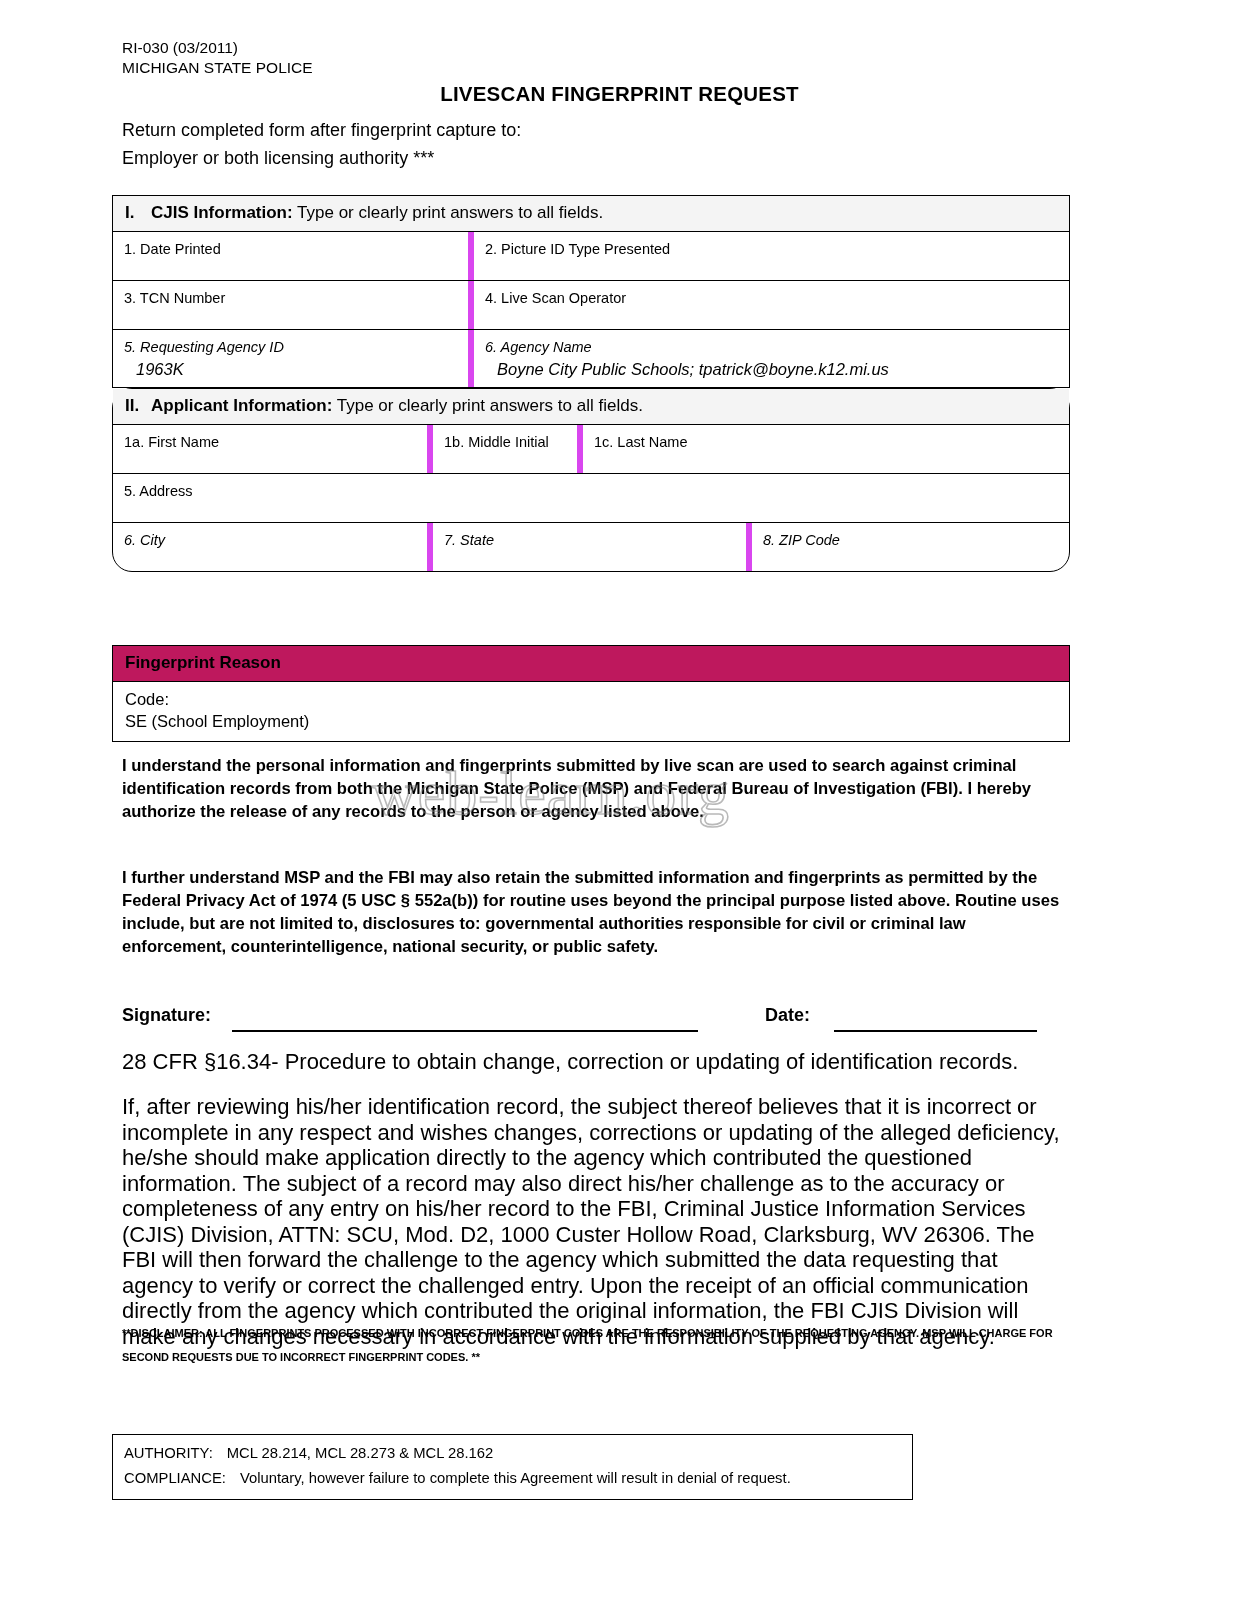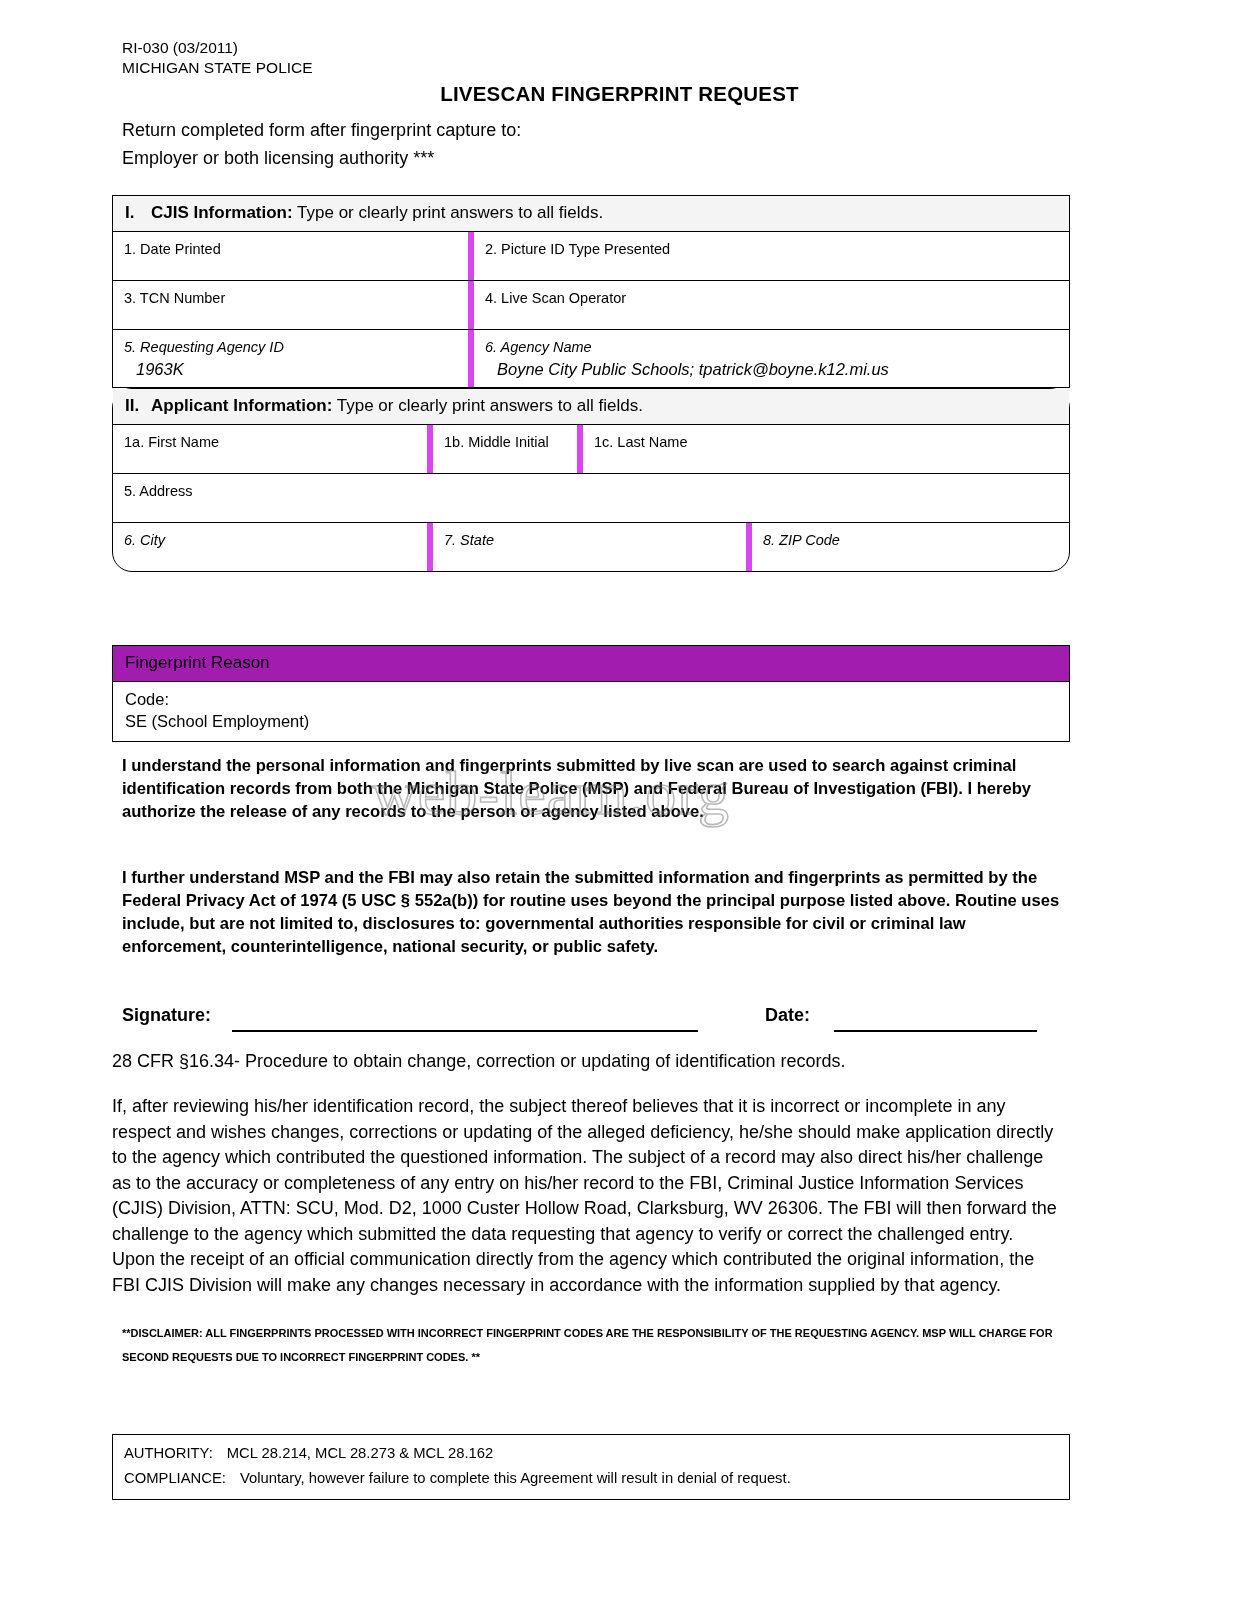--- a/index.html
+++ b/index.html
@@ -52,49 +52,49 @@
     line-height: 21px;
     border-right: 6px solid #d946ef;
     min-height: 48px;
   }
   .fcell:last-child { border-right: none; }
   .fcell .val { display: block; font-size: 16.5px; line-height: 22px; margin-left: 12px; }
 
   
   .reason-head {
     border-bottom: 1px solid #000;
-    background: #a21caf;
+    background: #be185d;
     padding: 7px 12px 8px 12px;
-    font-size: 17px; font-weight: normal;
+    font-size: 17px; font-weight: bold;
   }
   .reason-body { padding: 6px 12px 9px 12px; font-size: 16.5px; line-height: 22px; }
 
   
   .consent {
     position: absolute; left: 122px; width: 945px;
     font-size: 16.6px; font-weight: bold; line-height: 23px;
     text-align: left;
   }
   .plain {
-    position: absolute; left: 112px; width: 948px;
-    font-size: 18px; line-height: 25.5px;
+    position: absolute; left: 122px; width: 948px;
+    font-size: 22px; line-height: 25.5px;
   }
   .disclaimer {
     position: absolute; left: 122px; width: 948px;
     font-size: 11px; font-weight: bold; line-height: 24px;
   }
 
   
   .sigrow { position: absolute; left: 122px; top: 1003px; width: 945px; height: 30px; }
   .sig-label { position: absolute; font-size: 18px; font-weight: bold; }
   .sig-line { position: absolute; border-bottom: 2px solid #000; height: 1px; }
 
   
   .authbox {
-    position: absolute; left: 112px; top: 1434px; width: 958px;
+    position: absolute; left: 112px; top: 1434px; width: 801px;
     border: 1px solid #000; padding: 6px 0 8px 0;
   }
   .authbox .line { font-size: 14.8px; line-height: 25px; padding-left: 11px; }
   .authbox .line .lbl { display: inline-block; }
   .authbox .line .gap { display: inline-block; width: 14px; }
 
   
   .watermark {
     position: absolute;
     left: 372px; top: 758px;

